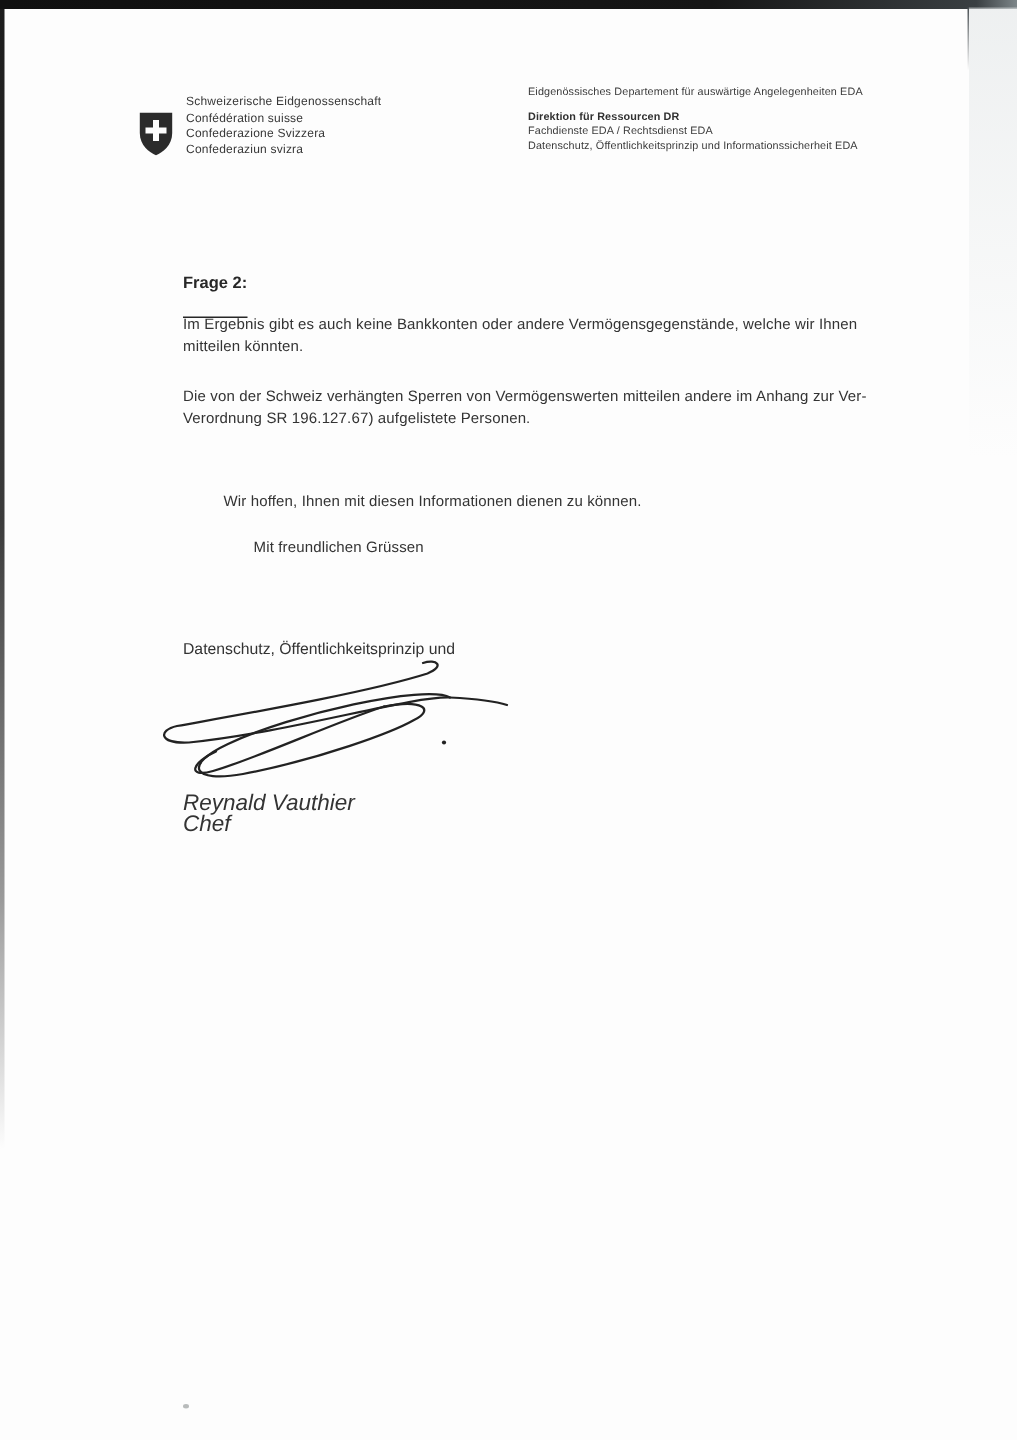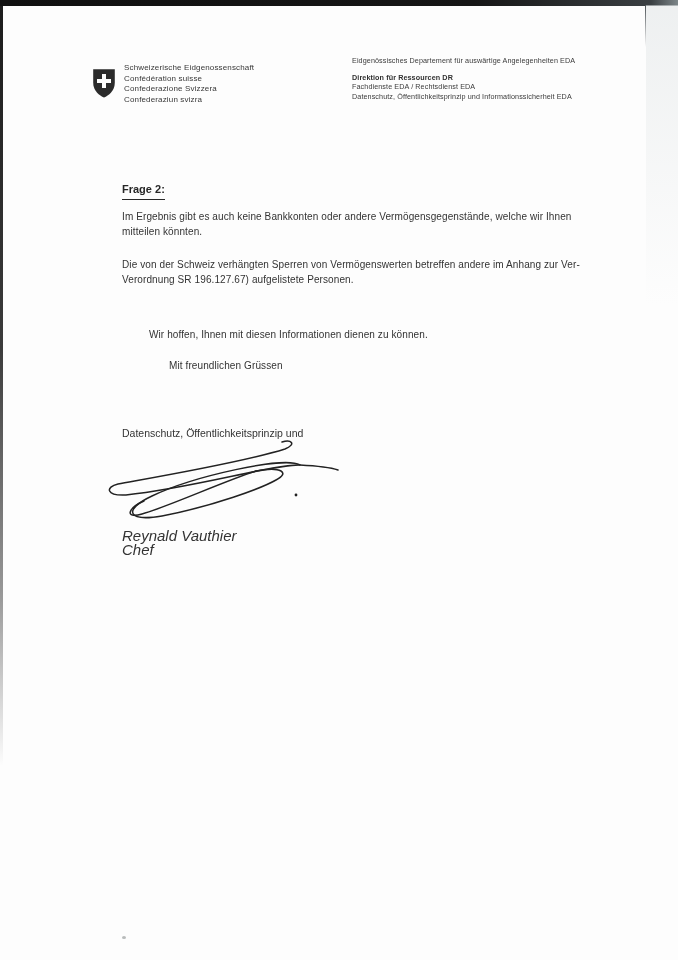--- a/index.html
+++ b/index.html
@@ -24,32 +24,32 @@
     background:linear-gradient(to bottom,#4a5054 0%,rgba(130,138,142,0) 100%);
   }
   .scan-right-tint{
     position:absolute;left:646px;top:5px;width:32px;height:300px;
     background:linear-gradient(to bottom,rgba(225,229,230,0.55),rgba(245,246,246,0));
   }
   .speck{
     position:absolute;border-radius:50%;background:#8b8f90;
   }
   
-  .logo-wrap{position:absolute;left:92px;top:62px;display:flex;align-items:center;}
+  .logo-wrap{position:absolute;left:92px;top:62px;display:flex;align-items:flex-end;}
   .coat{width:24px;height:31px;display:block;}
   .logo-lines{margin-left:8px;font-size:8px;line-height:10.6px;color:#373737;letter-spacing:.15px;padding-top:1px;}
   .dept-block{position:absolute;left:352px;top:56px;font-size:7.2px;line-height:9.6px;color:#3a3a3a;letter-spacing:.1px;}
   .dept-block .gap{height:7px;}
   .dept-block .bold{font-weight:bold;color:#303030;}
   
   .letter-heading{
     position:absolute;left:122px;top:183px;
     font-size:11px;font-weight:bold;color:#272727;
   }
-  .letter-heading span{border-bottom:1.4px solid #272727;padding-bottom:4px;display:inline-block;}
+  .letter-heading span{border-bottom:1.4px solid #272727;padding-bottom:16px;display:inline-block;}
   .para{
     position:absolute;left:122px;width:482px;
     font-size:10px;line-height:15px;color:#333;letter-spacing:.1px;
   }
   .p1{top:209px;}
   .p2{top:257px;}
   .p3{top:327px;margin-left:27px;}
   .closing{top:358px;padding-left:47px;}
   .org-block{position:absolute;left:122px;top:426px;font-size:10.5px;line-height:14.5px;color:#333;}
   .name-block{position:absolute;left:122px;top:529px;font-size:15px;line-height:13.5px;color:#333;font-style:italic;}
@@ -90,21 +90,21 @@
 <div class="letter-heading">
   <span>Frage 2:</span>
 </div>
 
 <div class="para p1">
   <div>Im Ergebnis gibt es auch keine Bankkonten oder andere Vermögensgegenstände, welche wir Ihnen</div>
   <div>mitteilen könnten.</div>
 </div>
 
 <div class="para p2">
-  <div>Die von der Schweiz verhängten Sperren von Vermögenswerten betreffen andere im Anhang zur Ver-</div>
+  <div>Die von der Schweiz verhängten Sperren von Vermögenswerten mitteilen andere im Anhang zur Ver-</div>
   <div>Verordnung SR 196.127.67) aufgelistete Personen.</div>
 </div>
 
 <div class="para p3">Wir hoffen, Ihnen mit diesen Informationen dienen zu können.</div>
 
 <div class="para closing">Mit freundlichen Grüssen</div>
 
 <div class="org-block">
   <div>Datenschutz, Öffentlichkeitsprinzip und</div>
 </div>

